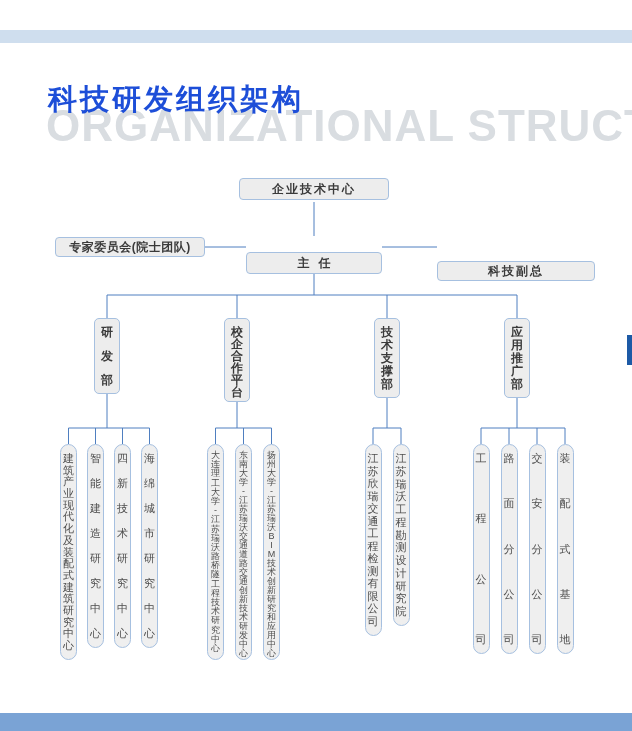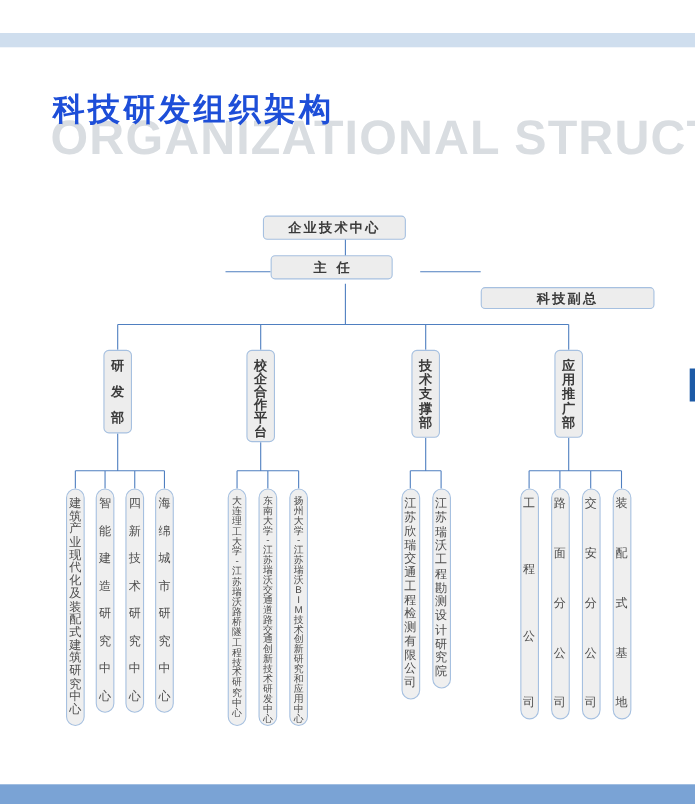--- a/index.html
+++ b/index.html
@@ -80,23 +80,24 @@
          M373,428 L373,444
          M401,428 L401,444"></path>
     <path fill="none" stroke="#4f7fc0" stroke-width="1" d="M517,398 L517,428
          M481,428 L565,428
          M481,428 L481,444
          M509,428 L509,444
          M537,428 L537,444
          M565,428 L565,444"></path>
   </svg>
 
-  <div class="hbox" style="left:239px; top:196px; width:130px; height:22px;">企业技术中心</div>
-
-  <div class="hbox wide-space" style="left:246px; top:232px; width:111px; height:22px;">主任</div>
+  <div class="hbox" style="left:239px; top:178px; width:150px; height:22px;">企业技术中心</div>
+
+  <div class="hbox tight" style="left:55px; top:237px; width:150px; height:20px;">专家委员会(院士团队)</div>
+  <div class="hbox wide-space" style="left:246px; top:252px; width:136px; height:22px;">主任</div>
   <div class="hbox" style="left:437px; top:237px; width:158px; height:20px;margin-top:24px;">科技副总</div>
 
   <div class="vbox" style="left:94px;  top:318px; height:76px;">
     <div class="vtext">
         <span>研</span>
         <span>发</span>
         <span>部</span>
       </div>
   </div>
   <div class="vbox" style="left:224px; top:318px; height:84px;">

